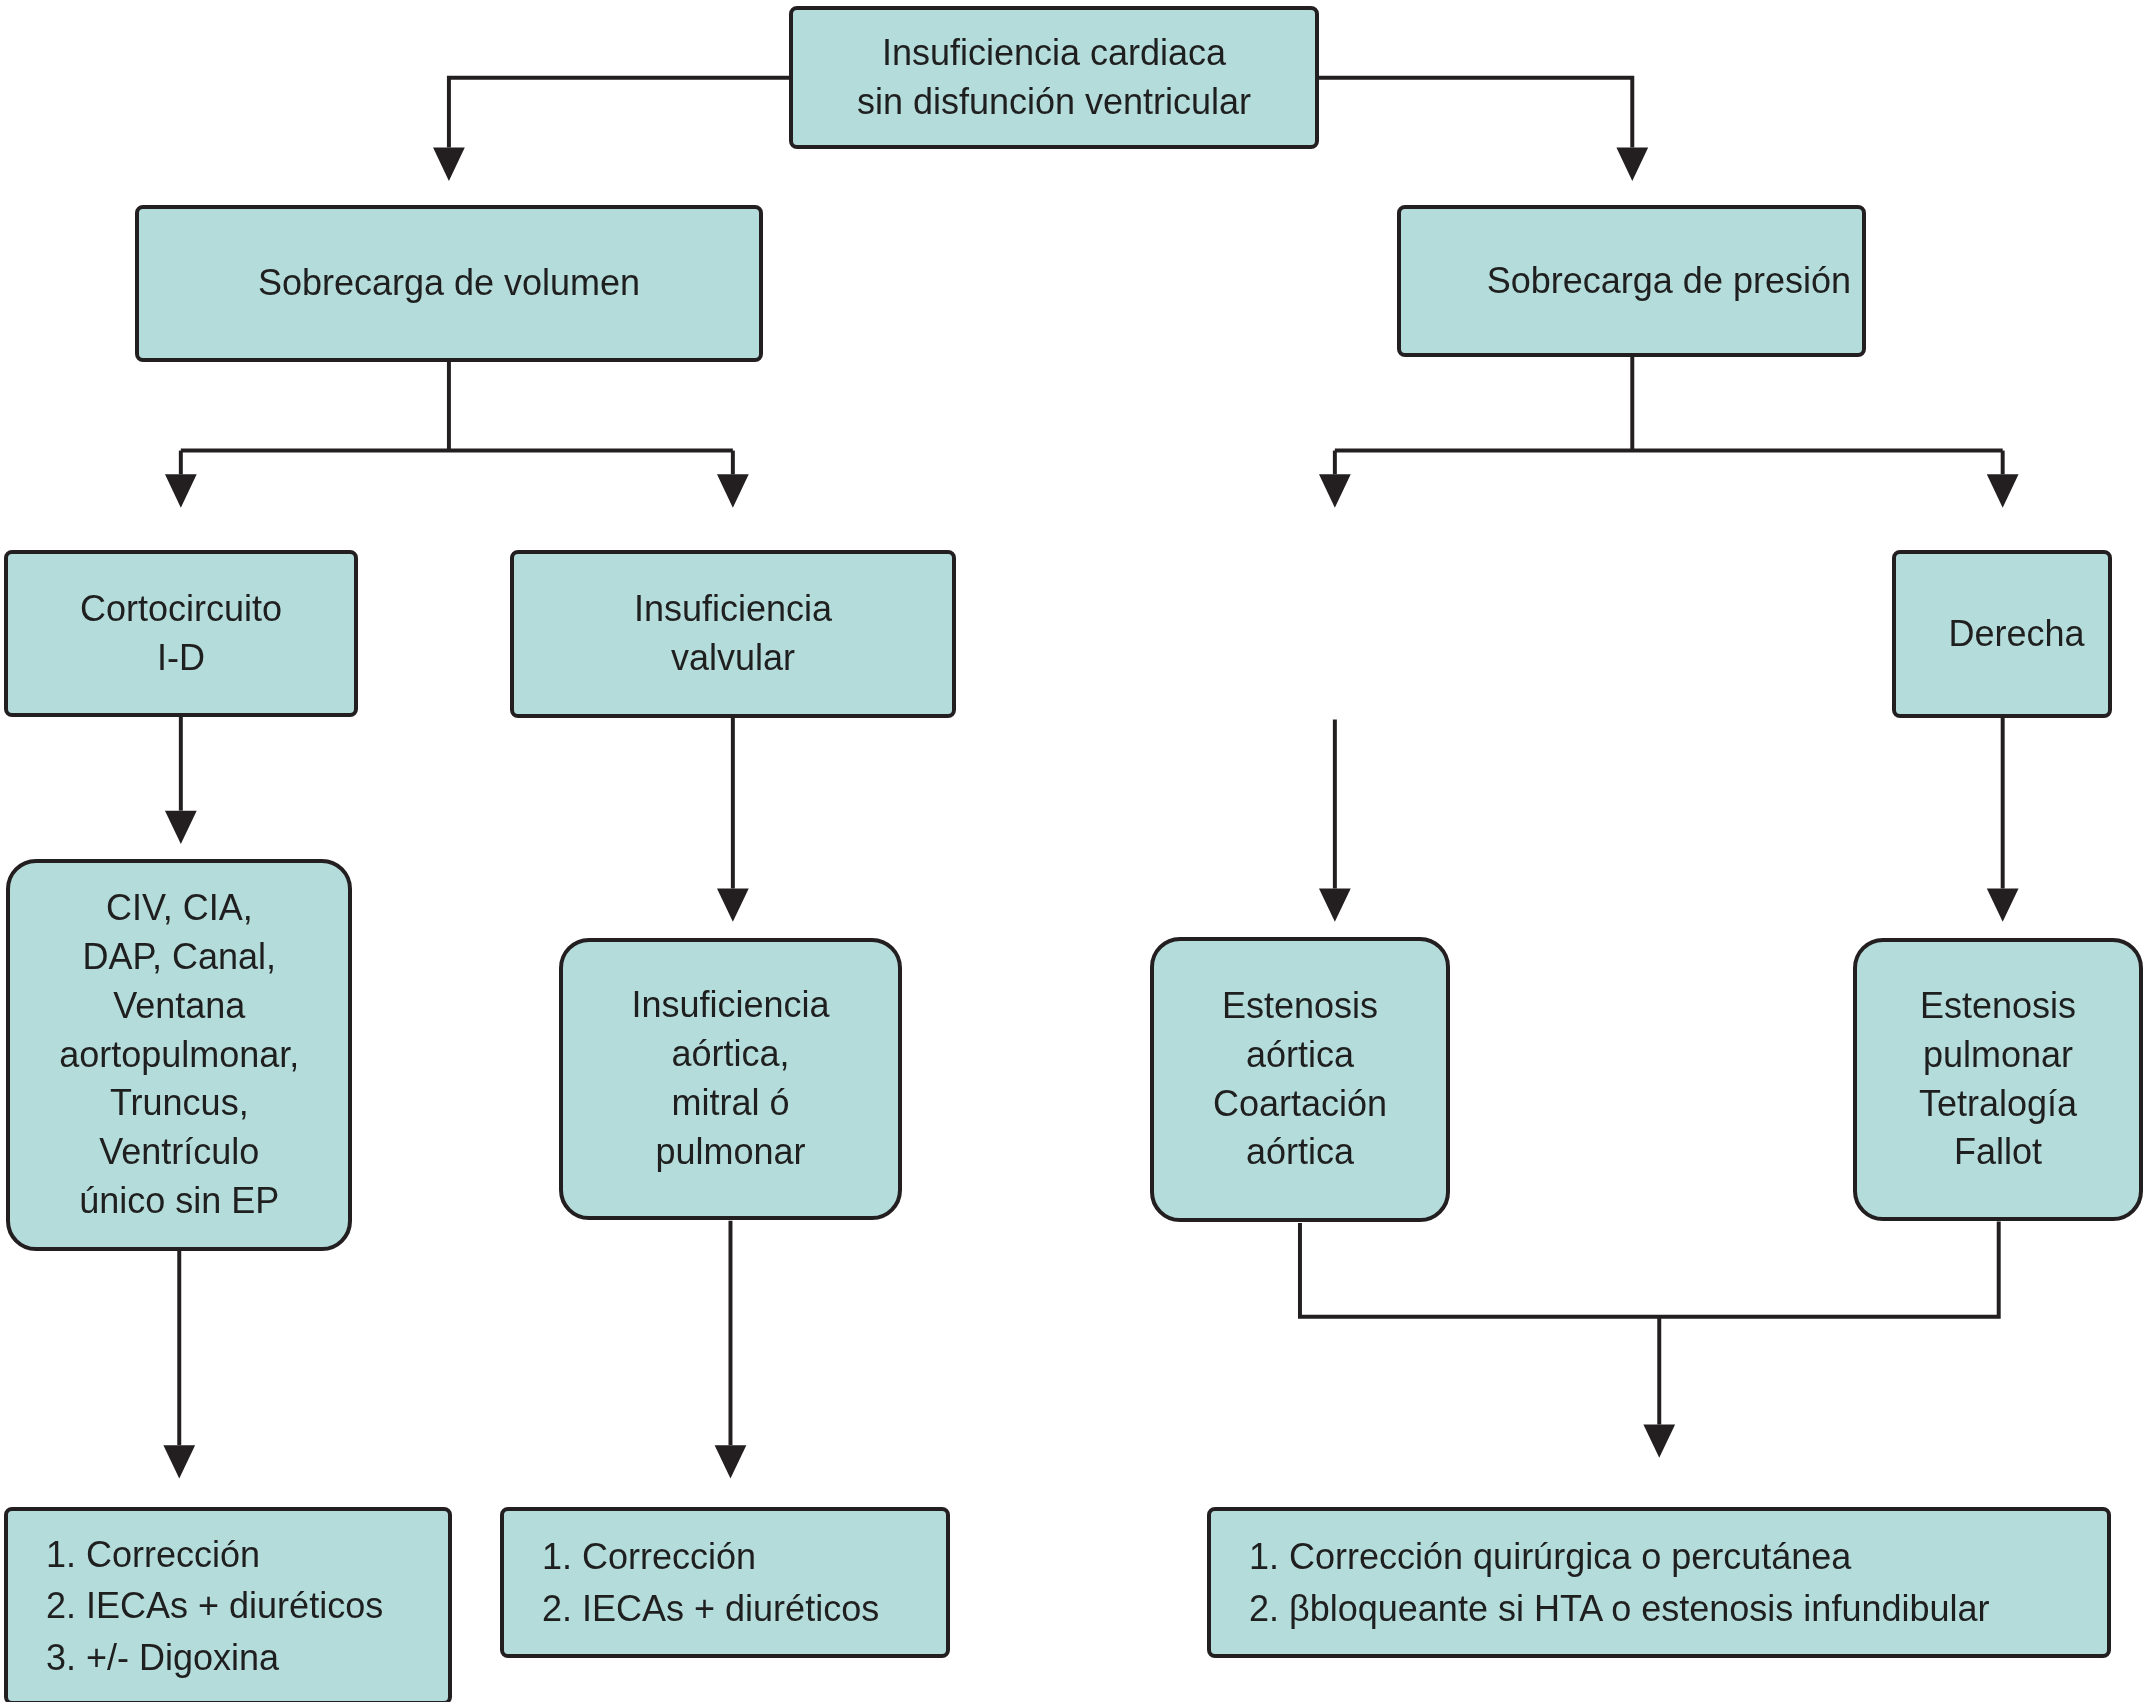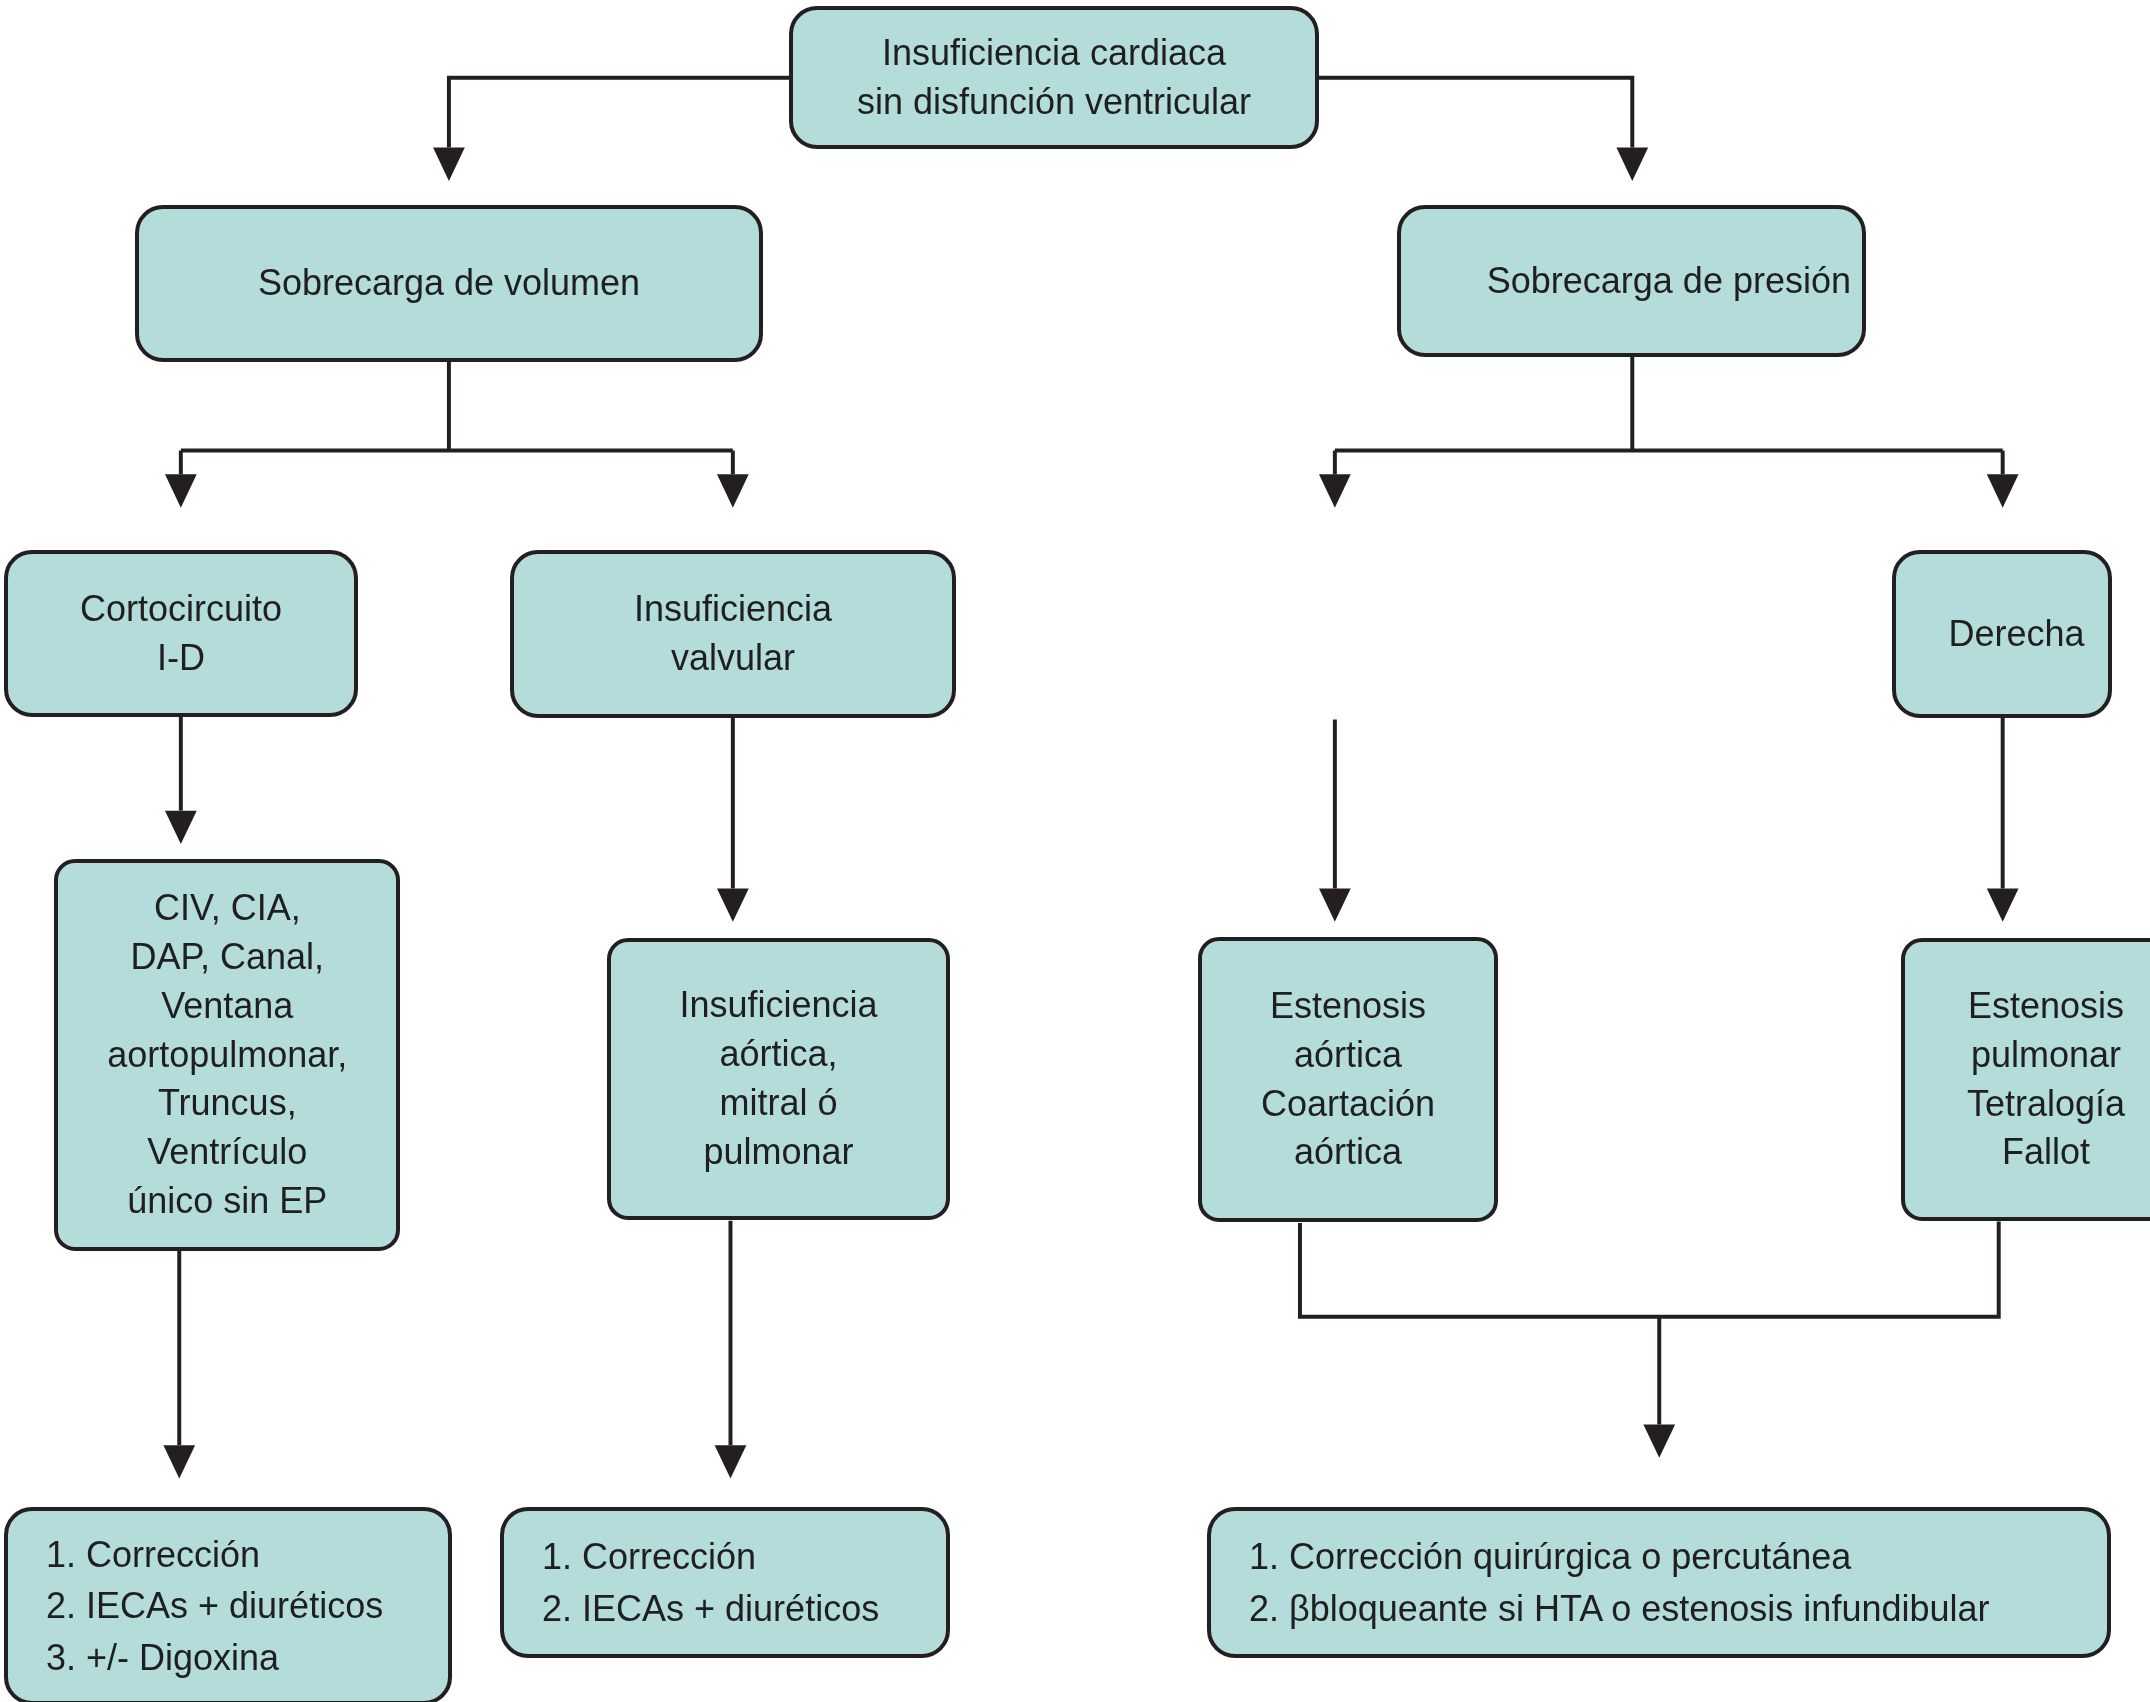--- a/index.html
+++ b/index.html
@@ -23,30 +23,30 @@
   .arrowhead{
     fill:var(--stroke,#231f20);
     stroke:none;
   }
   .node{
     position:absolute;
     z-index:2;
     box-sizing:border-box;
     background:var(--fill,#b4dcdb);
     border:4px solid var(--stroke,#231f20);
-    border-radius:28px;
+    border-radius:8px;
     display:flex;
     align-items:center;
     justify-content:center;
     text-align:center;
     font-size:36px;
     line-height:1.36;
     padding:6.3px 11px;
   }
-  .node.big{border-radius:21px;margin-left:48px;}
+  .node.big{border-radius:30px;}
   .node.list{
     justify-content:flex-start;
     text-align:left;
     padding-left:38px;
     padding-right:19px;
     line-height:1.42;
     margin-top:8px;
   }
   .node-label{
     white-space:pre-line;

